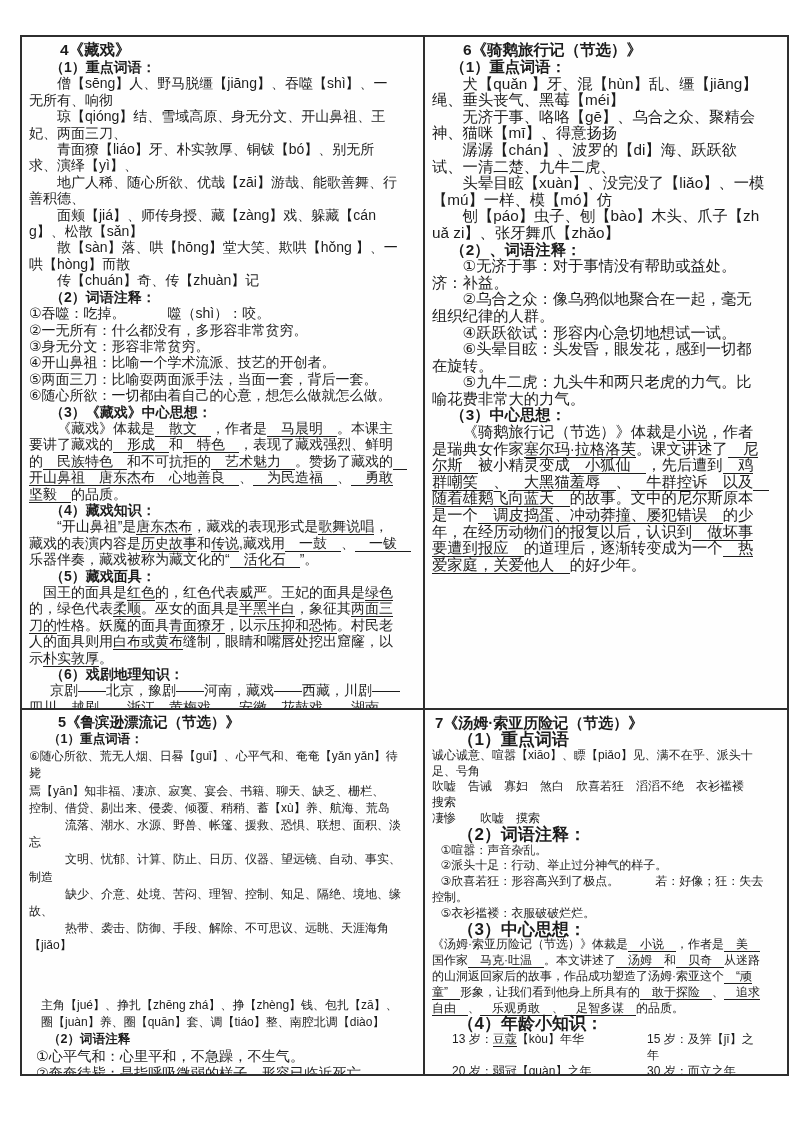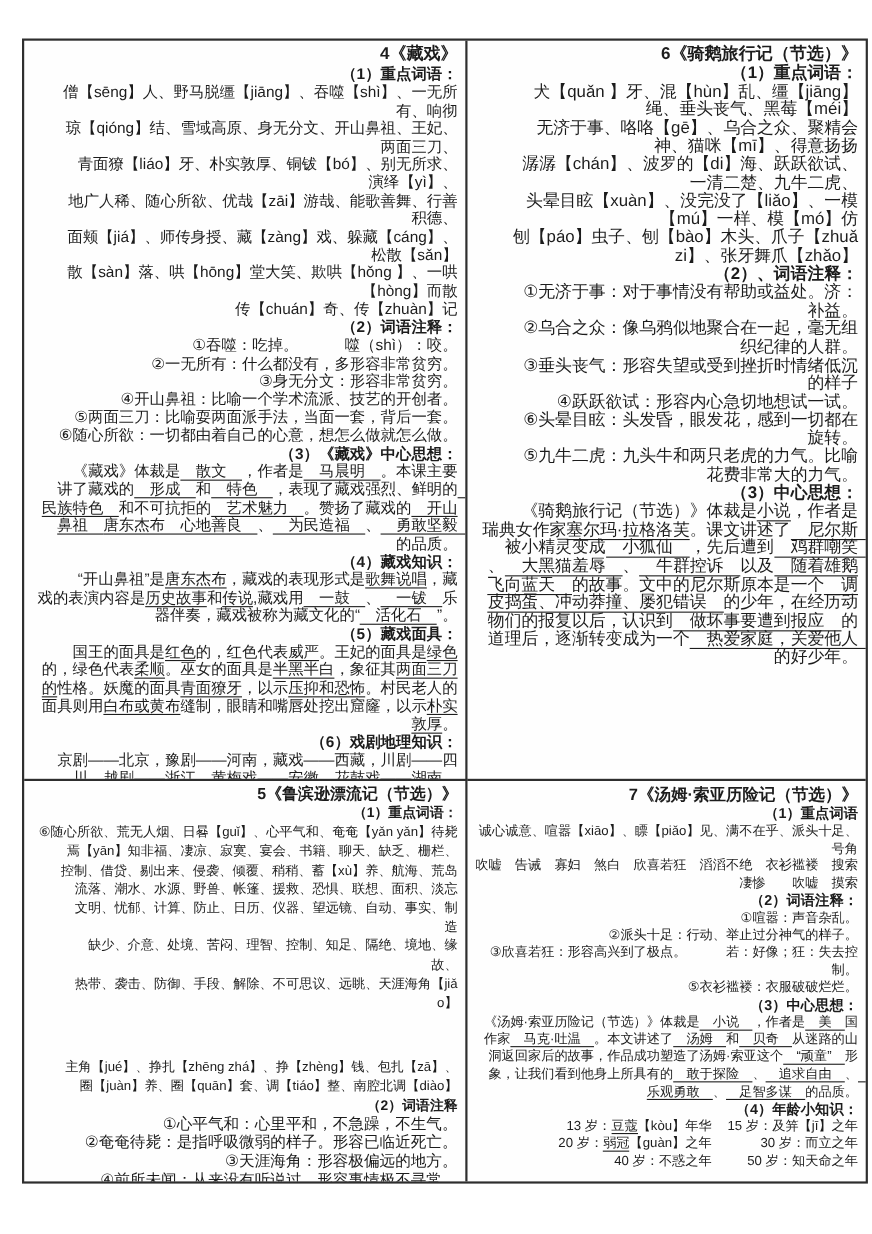--- a/index.html
+++ b/index.html
@@ -8,40 +8,40 @@
     font-family:"Liberation Sans","DejaVu Sans",sans-serif;
     color:#1c1c1c;-webkit-font-smoothing:antialiased;
   }
   .sheet{position:relative;width:793px;height:1122px;overflow:hidden;}
   .grid{
     position:absolute;left:20px;top:35px;width:769px;height:1041px;
     border:2px solid #2e2e2e;box-sizing:border-box;
     display:grid;grid-template-columns:403px 1fr;grid-template-rows:673px 1fr;
     background:#fefefe;
   }
-  .cell{overflow:hidden;box-sizing:border-box;padding:3px 7px 2px 7px;text-align:right;}
+  .cell{overflow:hidden;box-sizing:border-box;padding:3px 22px 2px 7px;}
   .cell.c4{border-right:2px solid #2e2e2e;border-bottom:2px solid #2e2e2e;}
   .cell.c6{border-bottom:2px solid #2e2e2e;}
   .cell.c5{border-right:2px solid #2e2e2e;}
   .title{font-weight:bold;margin:0;}
   .blk{white-space:pre-wrap;word-break:break-all;}
   .blk.h{font-weight:bold;}
   .u{border-bottom:1px solid #1d1d1d;}
   
   .c4{font-size:14px;line-height:16.4px;}
   .c4 .title{font-size:15.5px;line-height:19px;text-indent:2em;}
   .c6{font-size:15.3px;line-height:16.6px;}
   .c6 .title{font-size:15.5px;line-height:19px;text-indent:2em;}
   .c5{font-size:12.6px;line-height:17.2px;}
   .c5 .title{font-size:14.5px;line-height:18px;text-indent:2em;}
   .c5 .sm{font-size:12px;}
   .c5 .lg{font-size:14.2px;}
   .c7{font-size:12px;line-height:15.8px;}
   .c7 .title{font-size:15px;line-height:19px;text-indent:0.2em;}
-  .c7 .h{font-size:13px;}
+  .c7 .h{font-size:17px;}
   .agerow{display:flex;padding-left:20px;}
   .age-left{flex:0 0 195px;}
   .age-right{flex:1;}
 </style>
 </head>
 <body>
 
 <div class="sheet">
   <div class="grid">
 
@@ -79,21 +79,20 @@
       <div class="blocks">
           <div class="blk h" style="text-indent: 1.2em;"><span>（1）重点词语：</span></div>
           <div class="blk p" style="text-indent: 2em;"><span>犬【quǎn 】牙、混【hùn】乱、缰【jiāng】绳、垂头丧气、黑莓【méi】</span></div>
           <div class="blk p" style="text-indent: 2em;"><span>无济于事、咯咯【gē】、乌合之众、聚精会神、猫咪【mī】、得意扬扬</span></div>
           <div class="blk p" style="text-indent: 2em;"><span>潺潺【chán】、波罗的【di】海、跃跃欲试、一清二楚、九牛二虎、</span></div>
           <div class="blk p" style="text-indent: 2em;"><span>头晕目眩【xuàn】、没完没了【liǎo】、一模【mú】一样、模【mó】仿</span></div>
           <div class="blk p" style="text-indent: 2em;"><span>刨【páo】虫子、刨【bào】木头、爪子【zhuǎ zi】、张牙舞爪【zhǎo】</span></div>
           <div class="blk h" style="text-indent: 1.2em;"><span>（2）、词语注释：</span></div>
           <div class="blk p" style="text-indent: 2em;"><span>①无济于事：对于事情没有帮助或益处。济：补益。</span></div>
           <div class="blk p" style="text-indent: 2em;"><span>②乌合之众：像乌鸦似地聚合在一起，毫无组织纪律的人群。</span></div>
-          <div class="blk p" style="text-indent: 2em;"><span>③垂头丧气：形容失望或受到挫折时情绪低沉的样子</span></div>
           <div class="blk p" style="text-indent: 2em;"><span>④跃跃欲试：形容内心急切地想试一试。</span></div>
           <div class="blk p" style="text-indent: 2em;"><span>⑥头晕目眩：头发昏，眼发花，感到一切都在旋转。</span></div>
           <div class="blk p" style="text-indent: 2em;"><span>⑤九牛二虎：九头牛和两只老虎的力气。比喻花费非常大的力气。</span></div>
           <div class="blk h" style="text-indent: 1.2em;"><span>（3）中心思想：</span></div>
           <div class="blk p" style="text-indent: 2em;"><span>《骑鹅旅行记（节选）》体裁是</span><span class="u">小说</span><span>，作者是瑞典女作家</span><span class="u">塞尔玛·拉格洛芙</span><span>。课文讲述了</span><span class="u">　尼尔斯　</span><span>被小精灵变成</span><span class="u">　小狐仙　</span><span>，先后遭到</span><span class="u">　鸡群嘲笑　</span><span>、</span><span class="u">　大黑猫羞辱　</span><span>、</span><span class="u">　牛群控诉　</span><span>以及</span><span class="u">　随着雄鹅飞向蓝天　</span><span>的故事。文中的尼尔斯原本是一个</span><span class="u">　调皮捣蛋、冲动莽撞、屡犯错误　</span><span>的少年，在经历动物们的报复以后，认识到</span><span class="u">　做坏事要遭到报应　</span><span>的道理后，逐渐转变成为一个</span><span class="u">　热爱家庭，关爱他人　</span><span>的好少年。</span></div>
         </div>
     </section>
 
     <section class="cell c5">
       <h2 class="title">5《鲁滨逊漂流记（节选）》</h2>

